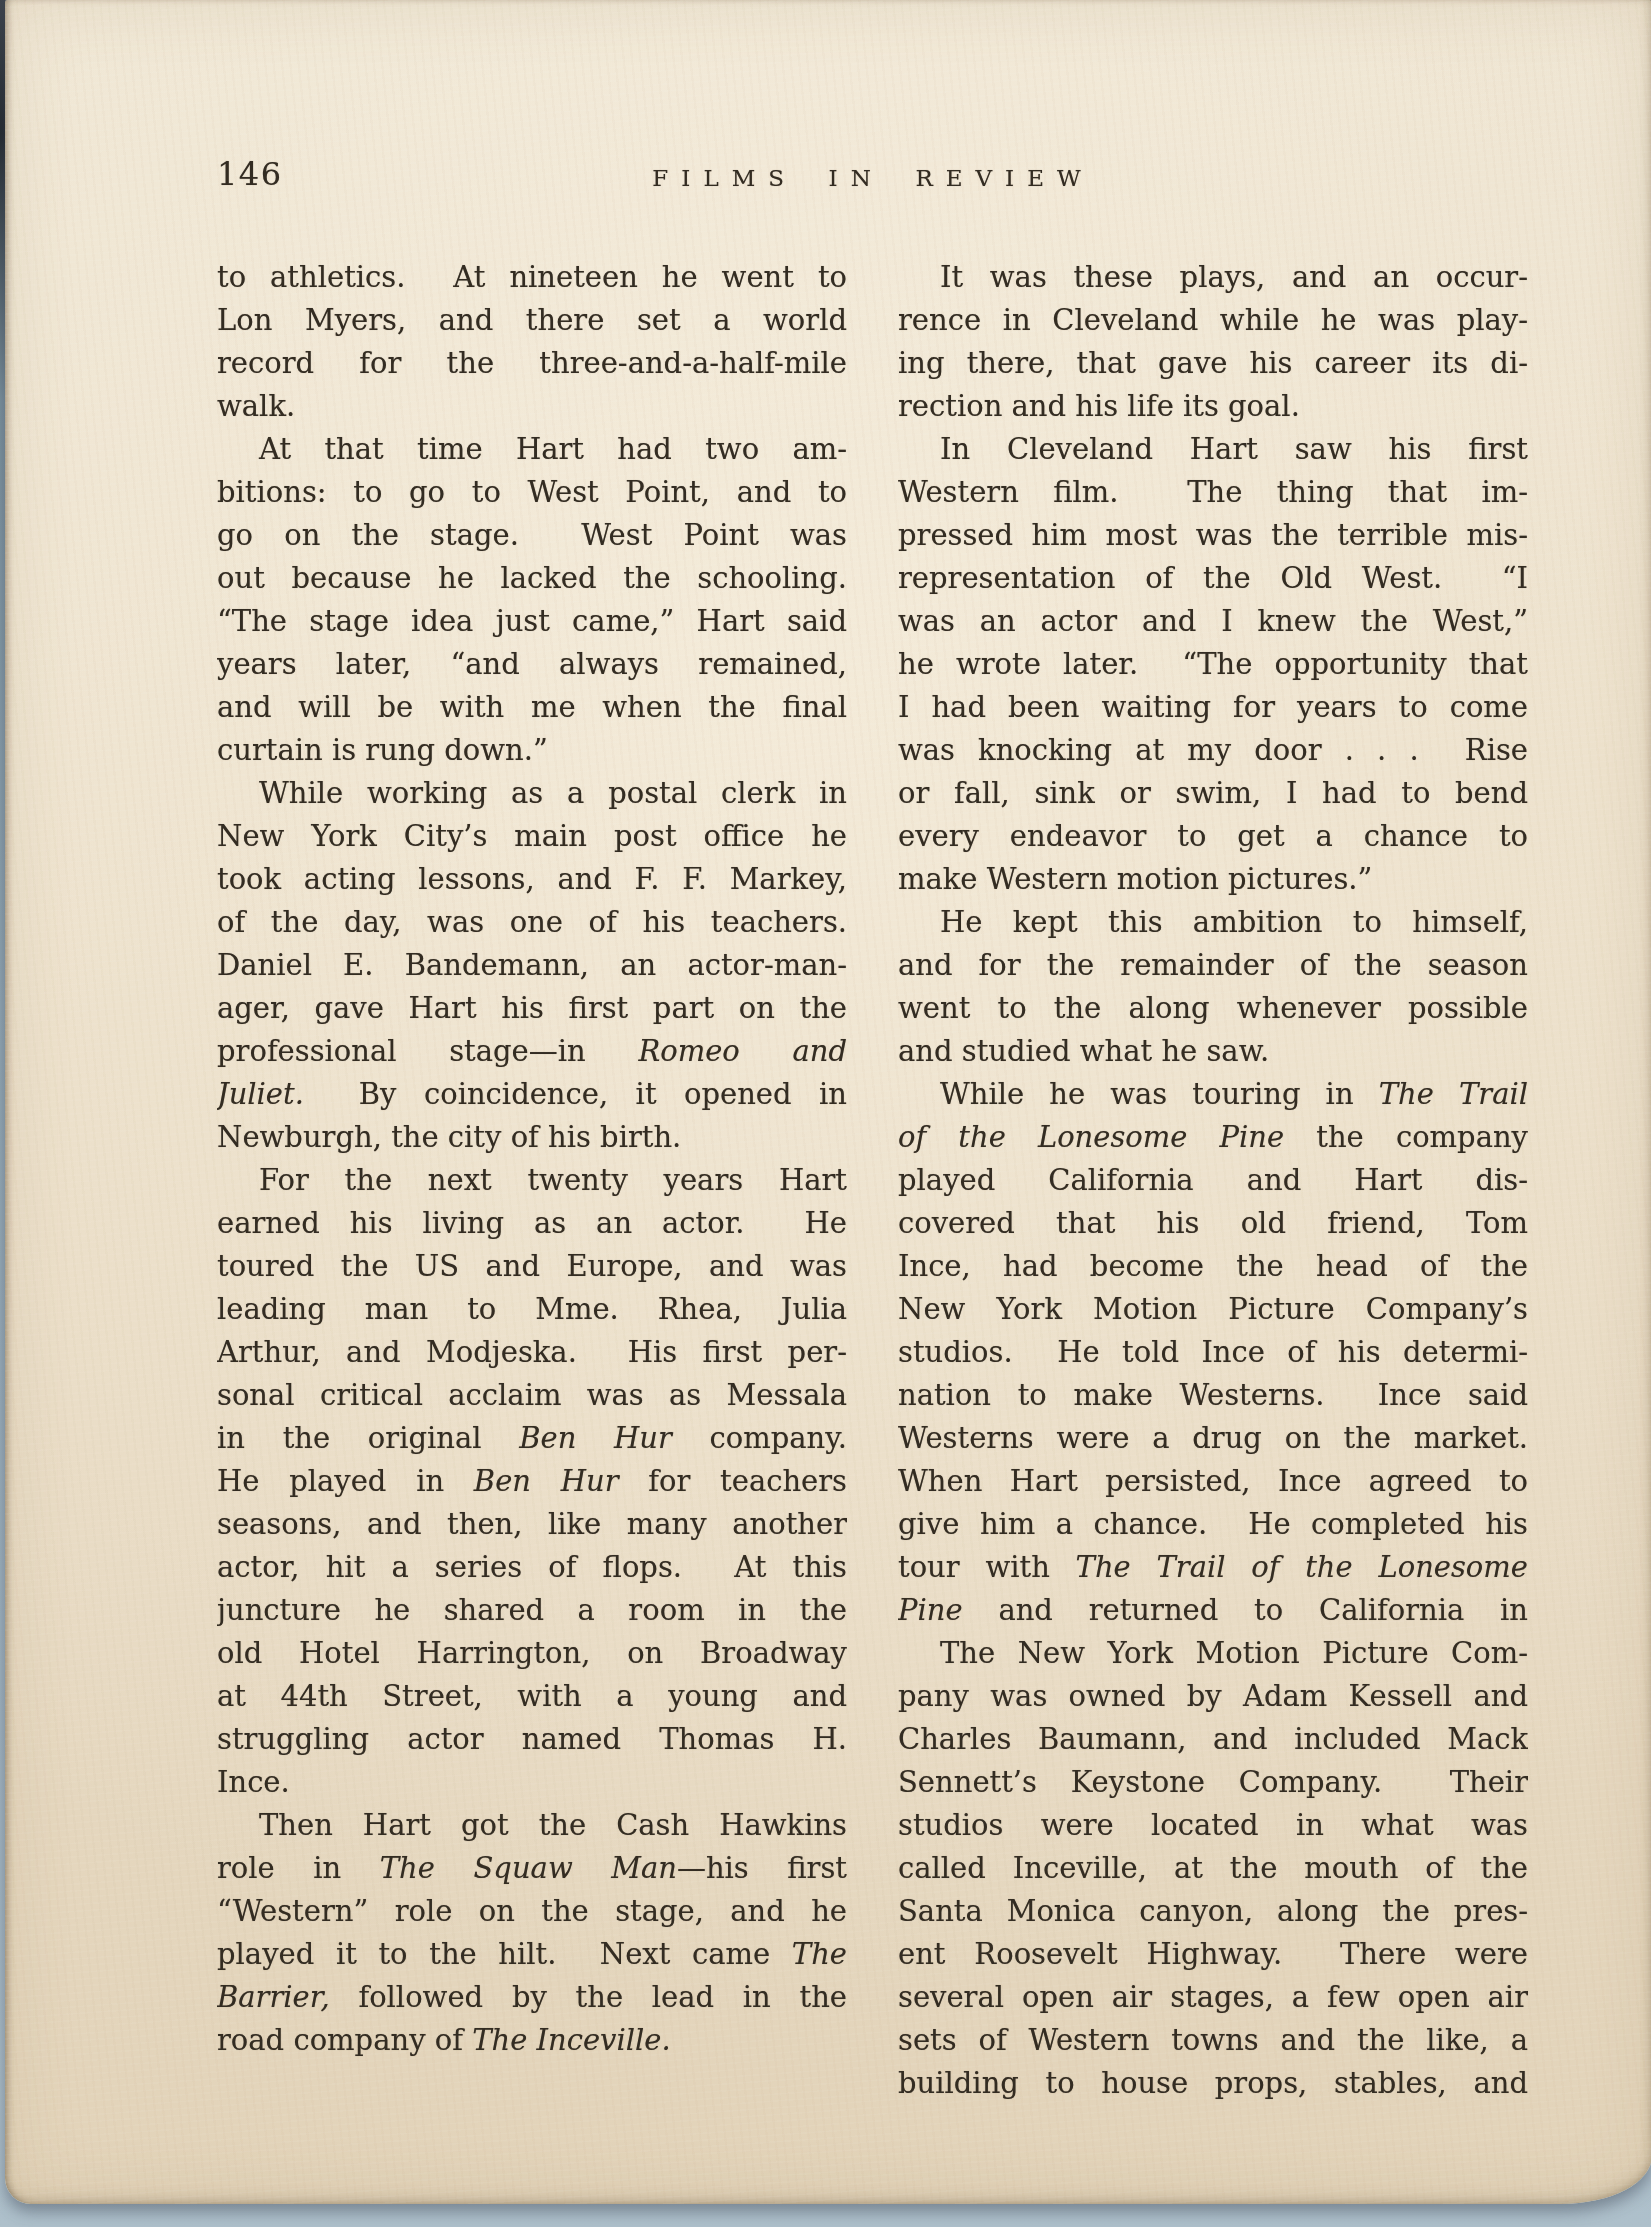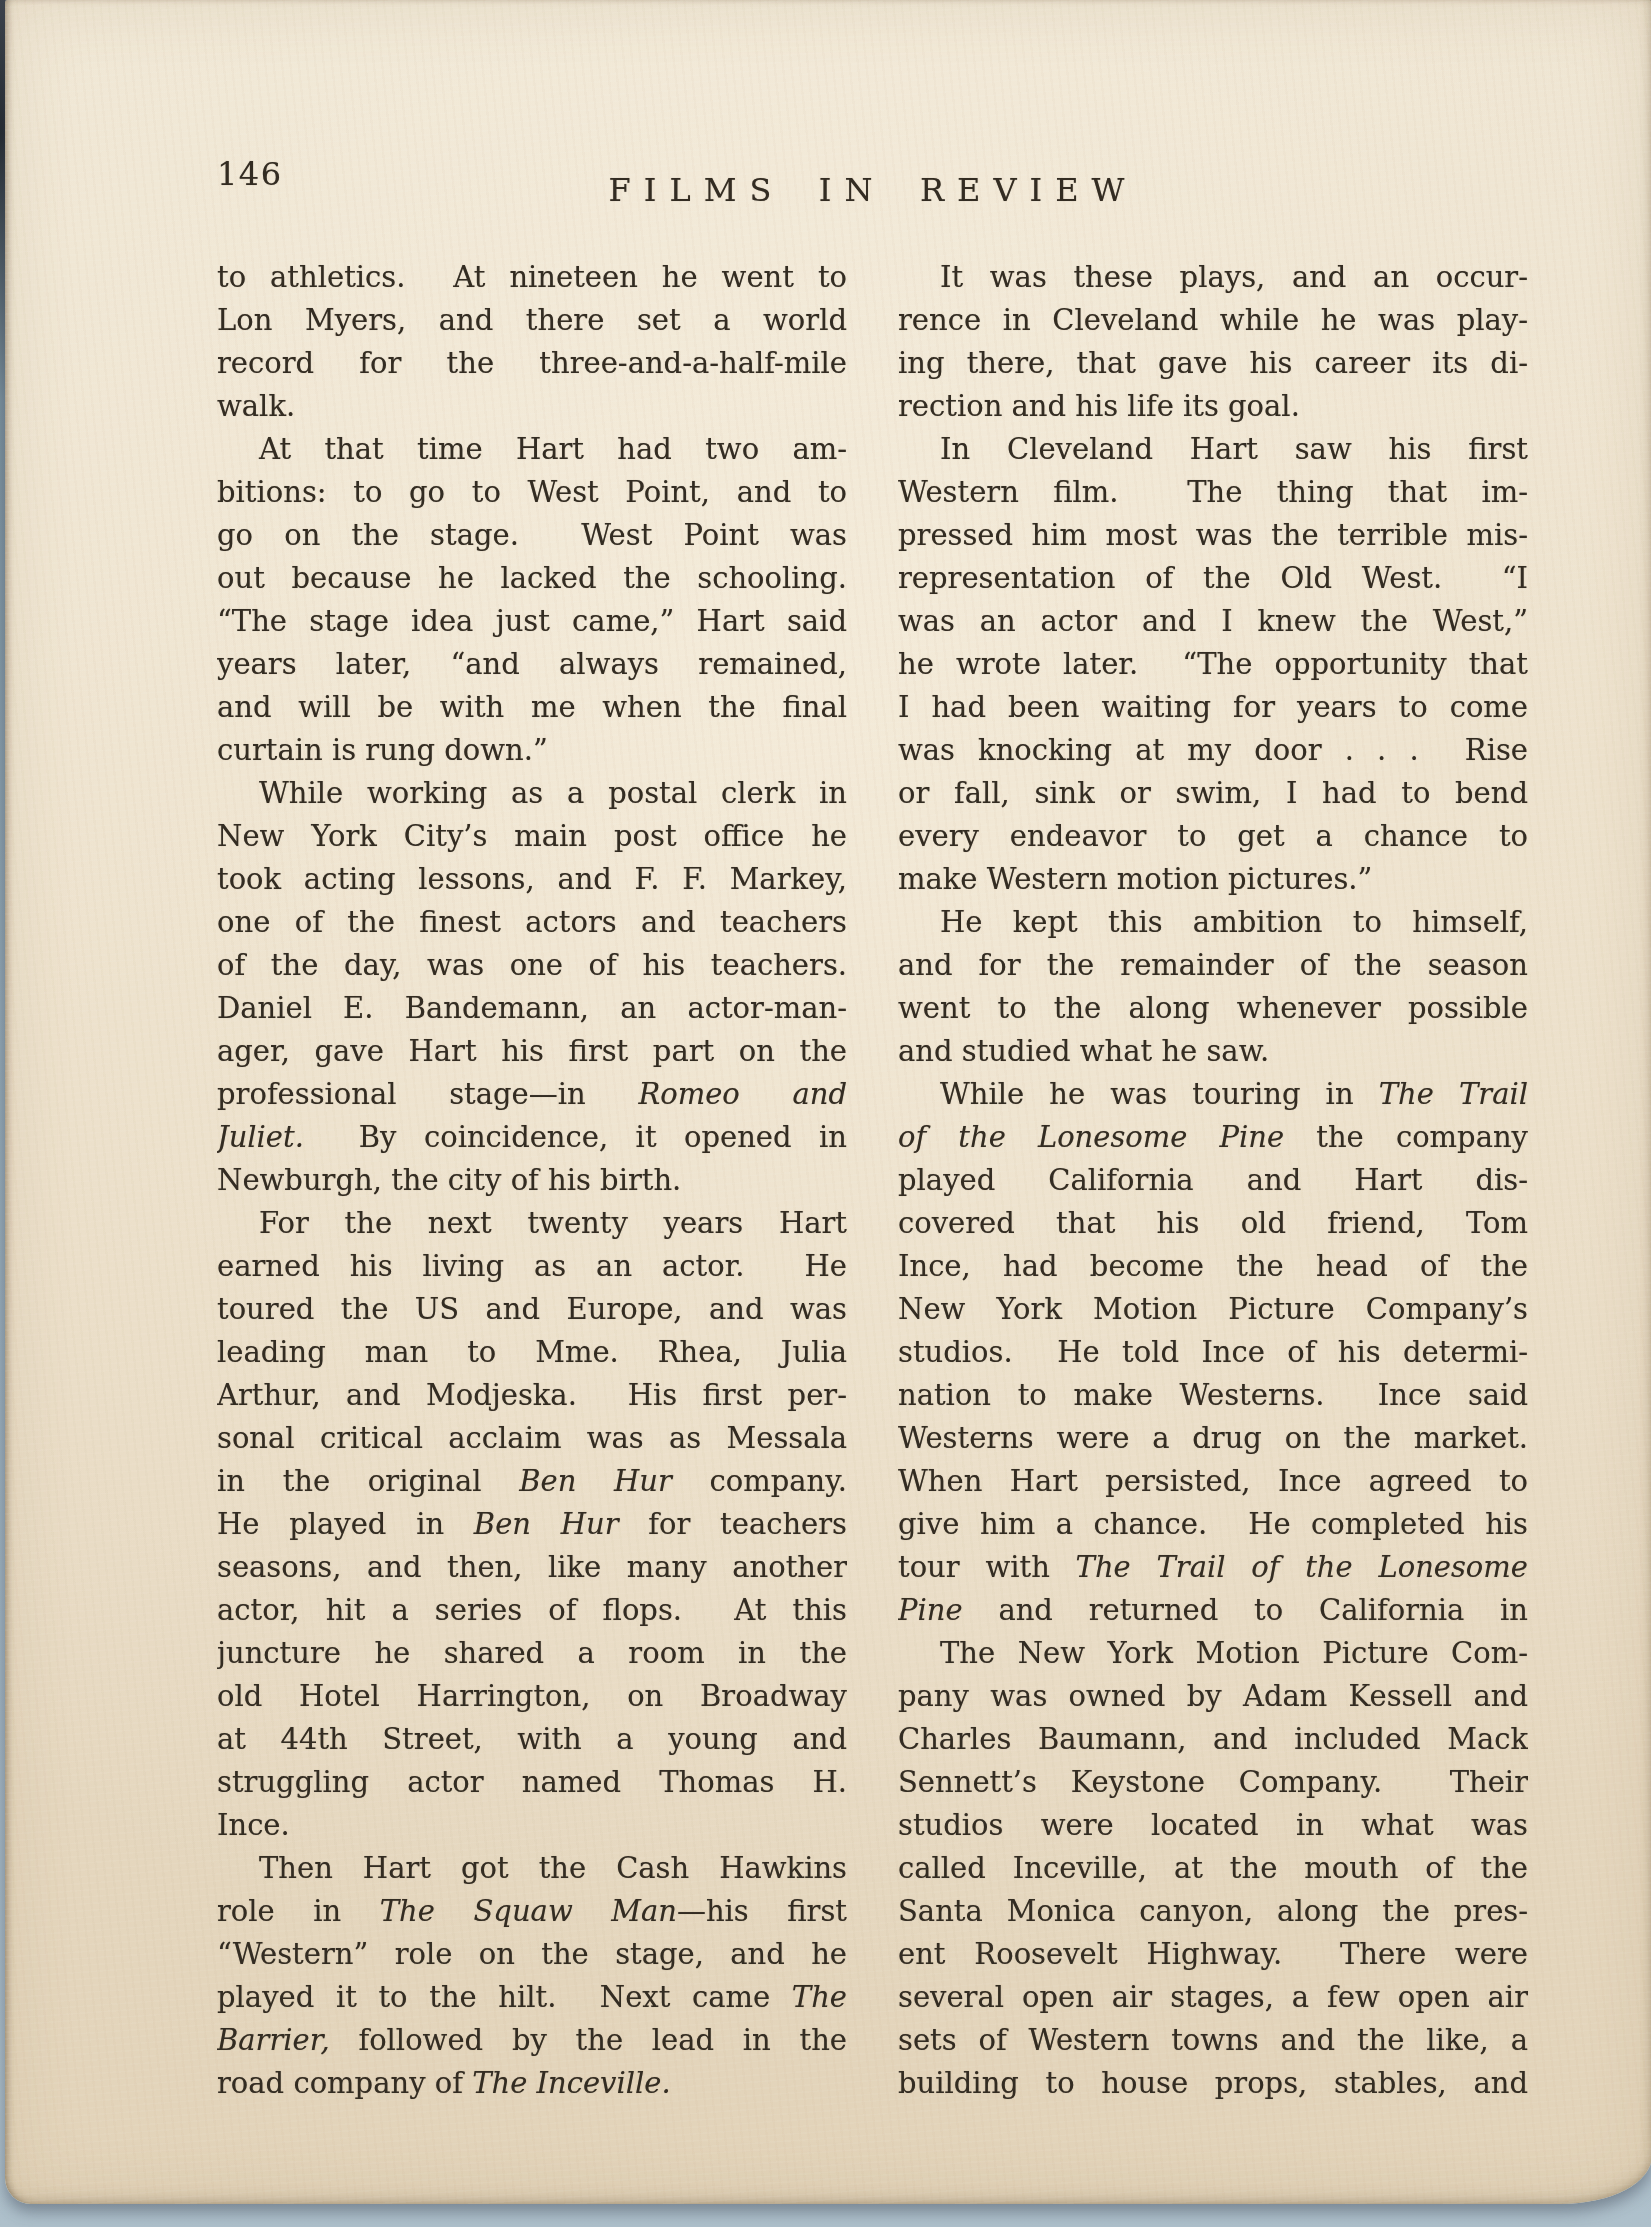--- a/index.html
+++ b/index.html
@@ -37,24 +37,24 @@
   .page-number {
     position: absolute;
     left: 217px; top: 155px;
     font-size: 32px;
     letter-spacing: 1.5px;
     color: var(--ink, #332c22);
     text-shadow: 0 0 0.8px rgba(50,40,30,0.45);
   }
   .running-head {
     position: absolute;
-    left: 217px; top: 171px;
+    left: 217px; top: 165px;
     width: 1312px;
     text-align: center;
-    font-size: 32px;
+    font-size: 23px;
     letter-spacing: 13px;
     word-spacing: 11.3px;
     color: var(--ink, #332c22);
     text-shadow: 0 0 0.8px rgba(50,40,30,0.45);
   }
   .columns {
     position: absolute;
     left: 217px; top: 256px;
     width: 1312px;
     display: flex;
@@ -94,21 +94,20 @@
       <div class="line"><span>bitions: to go to West Point, and to</span></div>
       <div class="line"><span>go on the stage.&nbsp; West Point was</span></div>
       <div class="line"><span>out because he lacked the schooling.</span></div>
       <div class="line"><span>“The stage idea just came,” Hart said</span></div>
       <div class="line"><span>years later, “and always remained,</span></div>
       <div class="line"><span>and will be with me when the final</span></div>
       <div class="line end"><span>curtain is rung down.”</span></div>
       <div class="line indent"><span>While working as a postal clerk in</span></div>
       <div class="line"><span>New York City’s main post office he</span></div>
       <div class="line"><span>took acting lessons, and F.&nbsp;F. Markey,</span></div>
-      <div class="line"><span>one of the finest actors and teachers</span></div>
       <div class="line"><span>of the day, was one of his teachers.</span></div>
       <div class="line"><span>Daniel E. Bandemann, an actor-man-</span></div>
       <div class="line"><span>ager, gave Hart his first part on the</span></div>
       <div class="line"><span>professional stage—in </span><i>Romeo and</i></div>
       <div class="line"><i>Juliet.</i><span>&nbsp; By coincidence, it opened in</span></div>
       <div class="line end"><span>Newburgh, the city of his birth.</span></div>
       <div class="line indent"><span>For the next twenty years Hart</span></div>
       <div class="line"><span>earned his living as an actor.&nbsp; He</span></div>
       <div class="line"><span>toured the US and Europe, and was</span></div>
       <div class="line"><span>leading man to Mme. Rhea, Julia</span></div>

